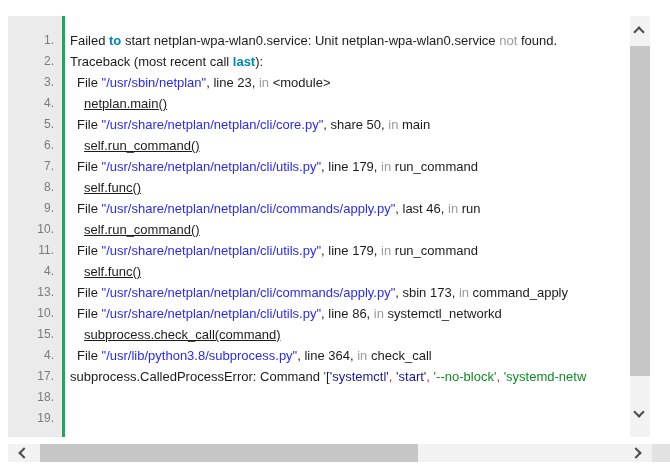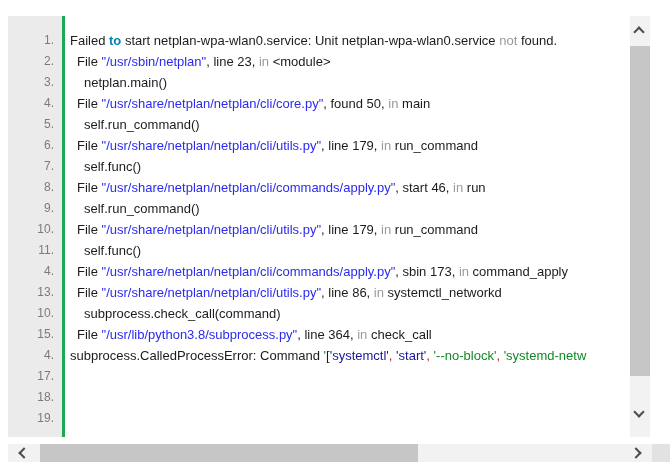--- a/index.html
+++ b/index.html
@@ -15,21 +15,21 @@
 
   .codeblock{position:absolute;left:8px;top:16px;width:622px;height:421px;
              display:flex;background:#fff;overflow:hidden;}
   .gutter{width:54px;background:var(--gutter-bg);padding:14px 8px 0 0;flex:none;}
   .lnum{font-size:12px;line-height:21px;color:var(--gutter-text);text-align:right;white-space:pre;}
   .divider{width:3px;background:var(--divider-green);flex:none;}
   .content{flex:1;padding:14px 0 0 5px;overflow:hidden;}
   .cline{font-size:13px;line-height:21px;color:var(--text-default);white-space:pre;}
   .indent0{padding-left:0;}
   .indent1{padding-left:7px;}
-  .indent2{padding-left:14px;}
+  .indent2{padding-left:14px;text-decoration:underline;}
   .tok-kw{color:var(--tok-kw);font-weight:bold;}
   .tok-dim{color:var(--tok-dim);}
   .tok-str{color:var(--tok-str);}
   .tok-lit{color:var(--tok-lit);}
   .tok-nav{color:var(--tok-nav);}
   .tok-grn{color:var(--tok-grn);}
   .tok-red{color:var(--tok-red);}
 
   .chev{display:inline-block;width:8px;height:8px;border-style:solid;
         border-color:var(--scroll-arrow);border-width:2.5px 2.5px 0 0;}
@@ -72,27 +72,28 @@
       <div class="lnum">10.</div>
       <div class="lnum">15.</div>
       <div class="lnum">4.</div>
       <div class="lnum">17.</div>
       <div class="lnum">18.</div>
       <div class="lnum">19.</div>
     </div>
   <div class="divider"></div>
   <div class="content" id="content">
       <div class="cline indent0"><span>Failed </span><span class="tok-kw">to</span><span> start netplan-wpa-wlan0.service: Unit netplan-wpa-wlan0.service </span><span class="tok-dim">not</span><span> found.</span></div>
+      <div class="cline indent0"><span>Traceback (most recent call </span><span class="tok-kw">last</span><span>):</span></div>
       <div class="cline indent1"><span>File </span><span class="tok-str">"/usr/sbin/netplan"</span><span>, line 23, </span><span class="tok-dim">in</span><span> &lt;module&gt;</span></div>
       <div class="cline indent2"><span>netplan.main()</span></div>
-      <div class="cline indent1"><span>File </span><span class="tok-str">"/usr/share/netplan/netplan/cli/core.py"</span><span>, found 50, </span><span class="tok-dim">in</span><span> main</span></div>
+      <div class="cline indent1"><span>File </span><span class="tok-str">"/usr/share/netplan/netplan/cli/core.py"</span><span>, share 50, </span><span class="tok-dim">in</span><span> main</span></div>
       <div class="cline indent2"><span>self.run_command()</span></div>
       <div class="cline indent1"><span>File </span><span class="tok-str">"/usr/share/netplan/netplan/cli/utils.py"</span><span>, line 179, </span><span class="tok-dim">in</span><span> run_command</span></div>
       <div class="cline indent2"><span>self.func()</span></div>
-      <div class="cline indent1"><span>File </span><span class="tok-str">"/usr/share/netplan/netplan/cli/commands/apply.py"</span><span>, start 46, </span><span class="tok-dim">in</span><span> run</span></div>
+      <div class="cline indent1"><span>File </span><span class="tok-str">"/usr/share/netplan/netplan/cli/commands/apply.py"</span><span>, last 46, </span><span class="tok-dim">in</span><span> run</span></div>
       <div class="cline indent2"><span>self.run_command()</span></div>
       <div class="cline indent1"><span>File </span><span class="tok-str">"/usr/share/netplan/netplan/cli/utils.py"</span><span>, line 179, </span><span class="tok-dim">in</span><span> run_command</span></div>
       <div class="cline indent2"><span>self.func()</span></div>
       <div class="cline indent1"><span>File </span><span class="tok-str">"/usr/share/netplan/netplan/cli/commands/apply.py"</span><span>, sbin 173, </span><span class="tok-dim">in</span><span> command_apply</span></div>
       <div class="cline indent1"><span>File </span><span class="tok-str">"/usr/share/netplan/netplan/cli/utils.py"</span><span>, line 86, </span><span class="tok-dim">in</span><span> systemctl_networkd</span></div>
       <div class="cline indent2"><span>subprocess.check_call(command)</span></div>
       <div class="cline indent1"><span>File </span><span class="tok-str">"/usr/lib/python3.8/subprocess.py"</span><span>, line 364, </span><span class="tok-dim">in</span><span> check_call</span></div>
       <div class="cline indent0"><span>subprocess.CalledProcessError: Command </span><span class="tok-grn">'</span><span>[</span><span class="tok-nav">'systemctl'</span><span class="tok-red">,</span><span> </span><span class="tok-nav">'start'</span><span class="tok-red">,</span><span> </span><span class="tok-grn">'--no-block'</span><span class="tok-red">,</span><span> </span><span class="tok-grn">'systemd-netw</span></div>
     </div>
 </div>

